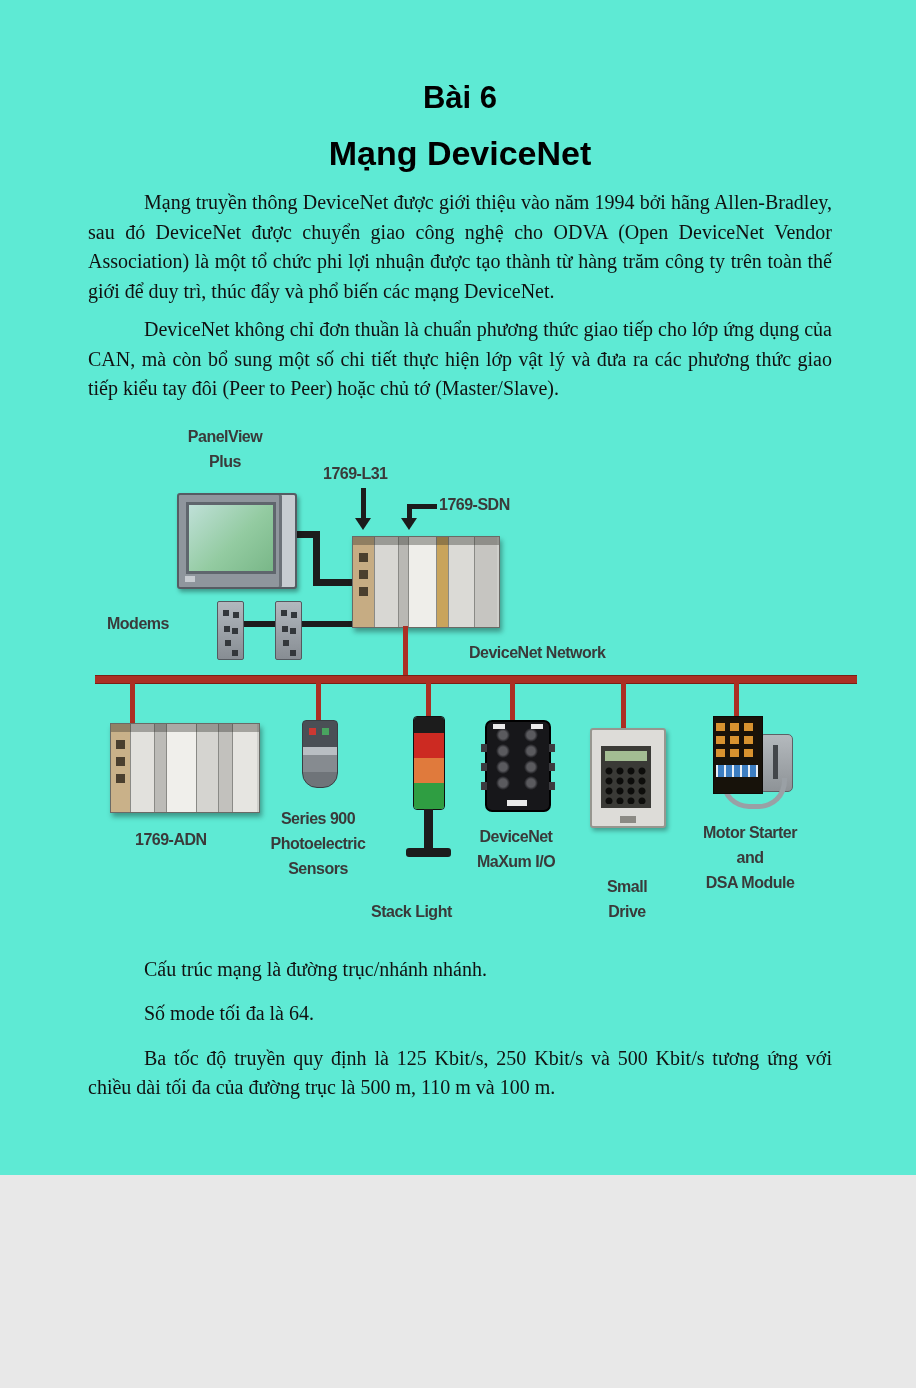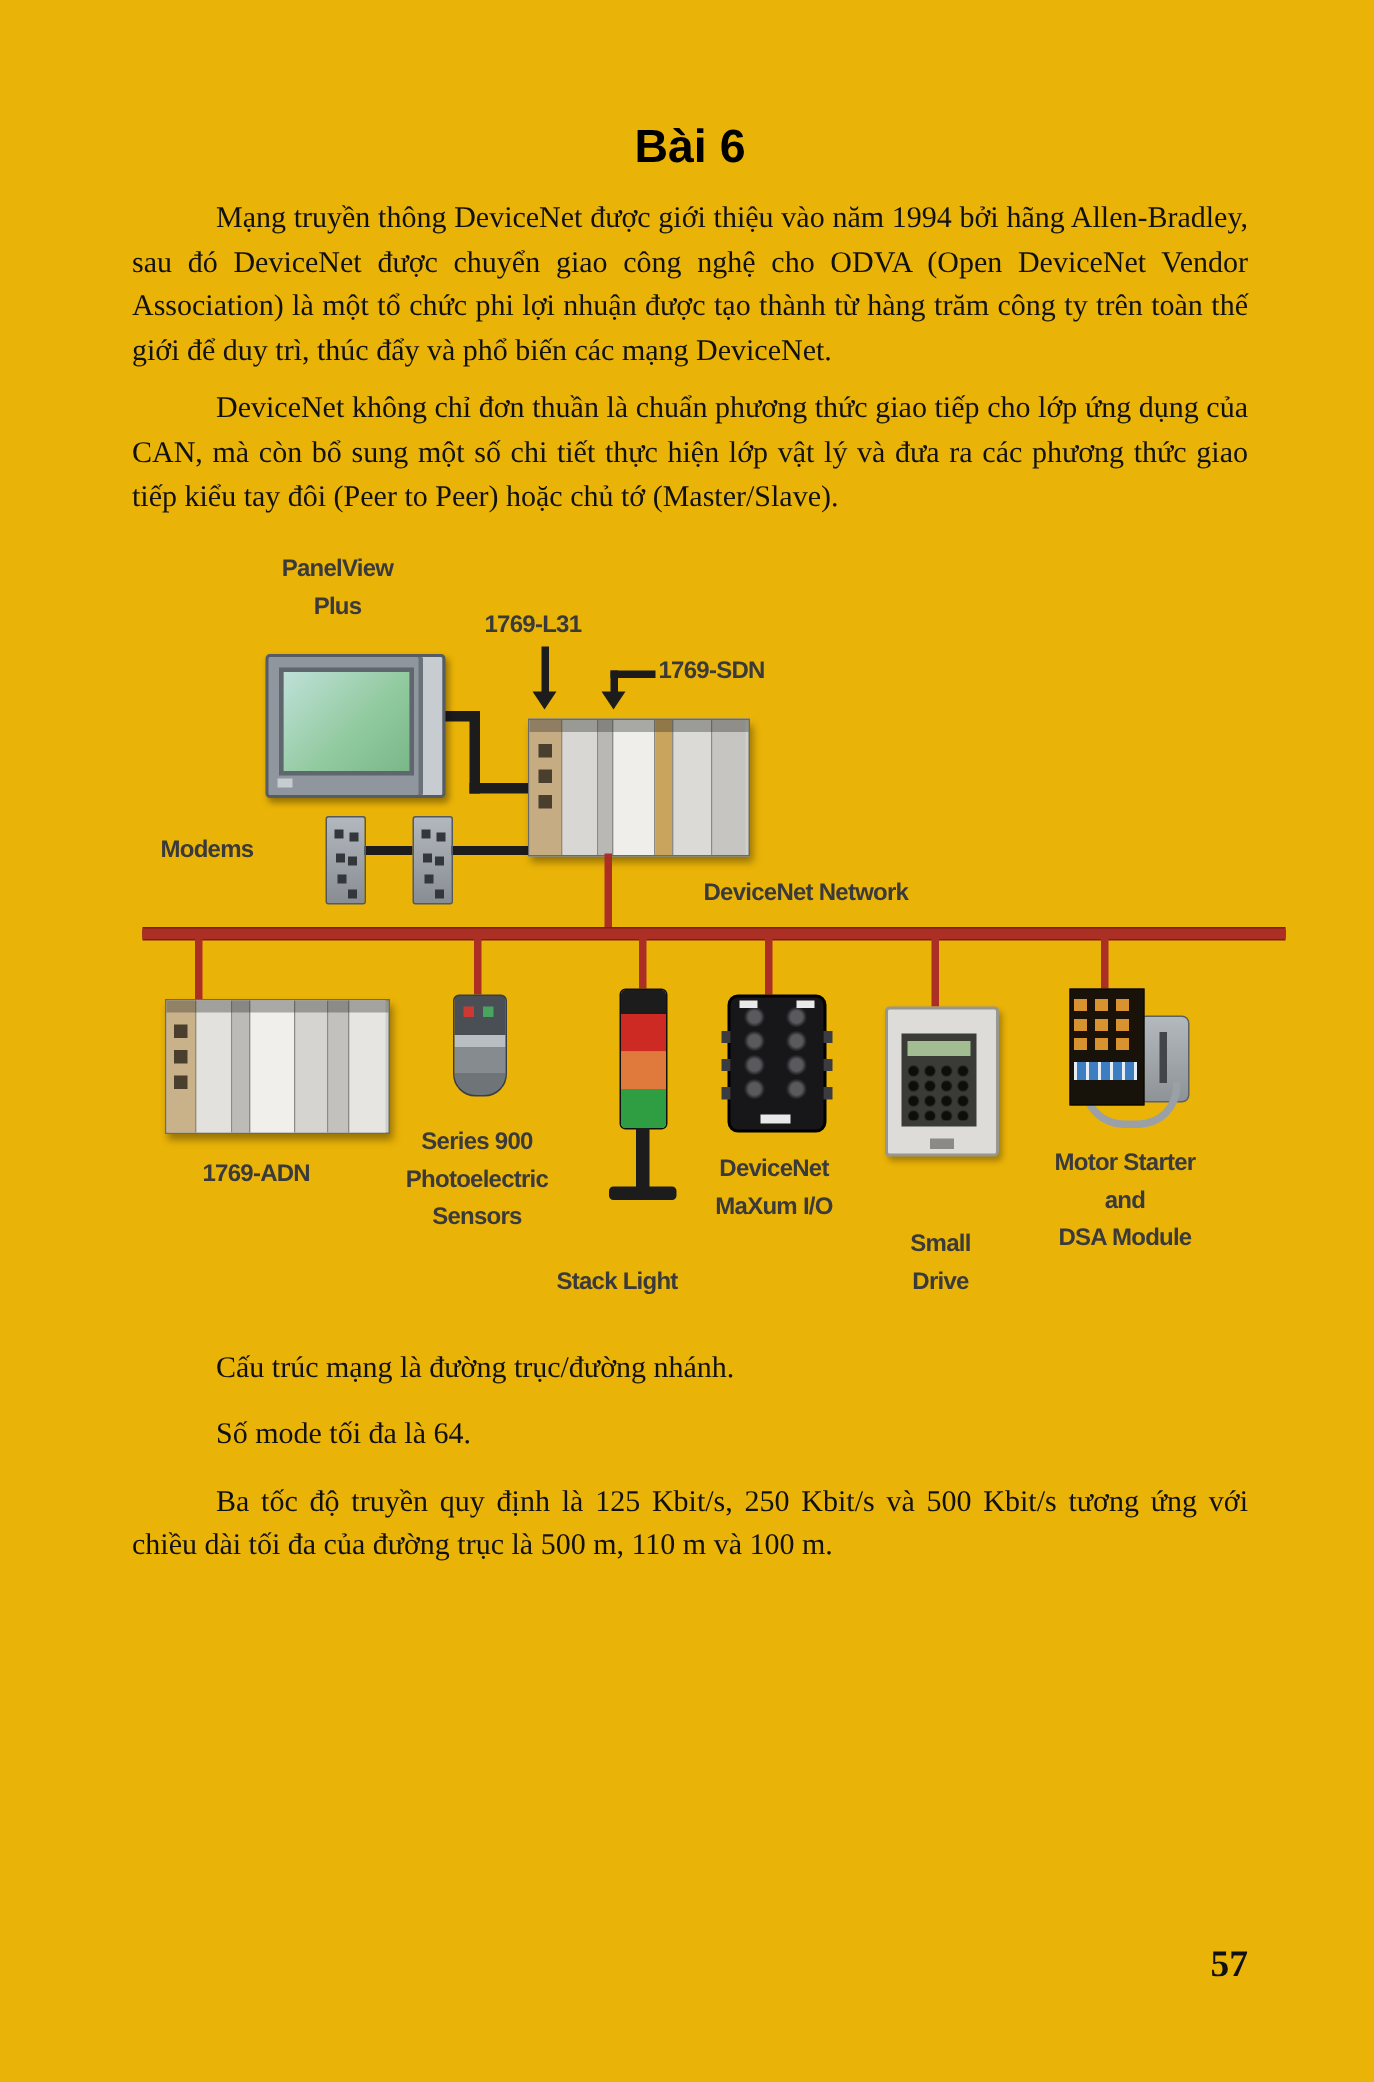--- a/index.html
+++ b/index.html
@@ -1,18 +1,18 @@
 <!DOCTYPE html>
 <html><head>
 <meta charset="utf-8">
 <style>
   html,body { margin:0; padding:0; background:#e8e8e8; }
   .page {
-    position:relative; width:916px; height:1388px; margin:0 auto;
-    background:#eab308; overflow:hidden;
+    position:relative; width:916px; height:1175px; margin:0 auto;
+    background:#5eead4; overflow:hidden;
     font-family:"Liberation Serif", serif; color:#111;
   }
   .content { padding:0 84px 0 88px; }
 
   .title1 { padding-top:80px; text-align:center; font-family:"Liberation Sans",sans-serif;
             font-weight:bold; font-size:31px; line-height:36px; color:#000; }
   .title2 { margin-top:17px; text-align:center; font-family:"Liberation Sans",sans-serif;
             font-weight:bold; font-size:34px; line-height:40px; color:#000; }
   .heading { margin-top:50px; font-weight:bold; font-size:27px; line-height:32px; }
   .body-p { margin:0; font-size:20px; line-height:29.5px; text-align:justify; text-indent:56px; }
@@ -111,20 +111,21 @@
   .wire { position:absolute; left:636px; top:360px; width:56px; height:26px;
           border:5px solid #9aa0a5; border-top:none; border-radius:0 0 28px 28px; }
 </style>
 </head>
 <body>
 
 <div class="page">
   <div class="content">
 
     <div class="title1">Bài 6</div>
+    <div class="title2">Mạng DeviceNet</div>
 
 
     <p class="body-p p1">Mạng truyền thông DeviceNet được giới thiệu vào năm 1994 bởi hãng Allen-Bradley, sau đó DeviceNet được chuyển giao công nghệ cho ODVA (Open DeviceNet Vendor Association) là một tổ chức phi lợi nhuận được tạo thành từ hàng trăm công ty trên toàn thế giới để duy trì, thúc đẩy và phổ biến các mạng DeviceNet.</p>
     <p class="body-p p2">DeviceNet không chỉ đơn thuần là chuẩn phương thức giao tiếp cho lớp ứng dụng của CAN, mà còn bổ sung một số chi tiết thực hiện lớp vật lý và đưa ra các phương thức giao tiếp kiểu tay đôi (Peer to Peer) hoặc chủ tớ (Master/Slave).</p>
 
     <div class="diagram">
 
       <div class="lbl ctr" style="left:60px; top:6px; width:160px;">
         <div>PanelView</div>
         <div>Plus</div>
@@ -246,20 +247,20 @@
           <i></i>
         </div>
       <div class="wire"></div>
       <div class="motor">
         <div class="grid"></div>
         <div class="blue"></div>
       </div>
 
     </div>
 
-    <p class="body-p note1">Cấu trúc mạng là đường trục/đường nhánh.</p>
+    <p class="body-p note1">Cấu trúc mạng là đường trục/nhánh nhánh.</p>
     <p class="body-p note2">Số mode tối đa là 64.</p>
     <p class="body-p note3">Ba tốc độ truyền quy định là 125 Kbit/s, 250 Kbit/s và 500 Kbit/s tương ứng với chiều dài tối đa của đường trục là 500 m, 110 m và 100 m.</p>
 
   </div>
 
   <div class="pageno">57</div>
 </div>
 
 </body></html>

